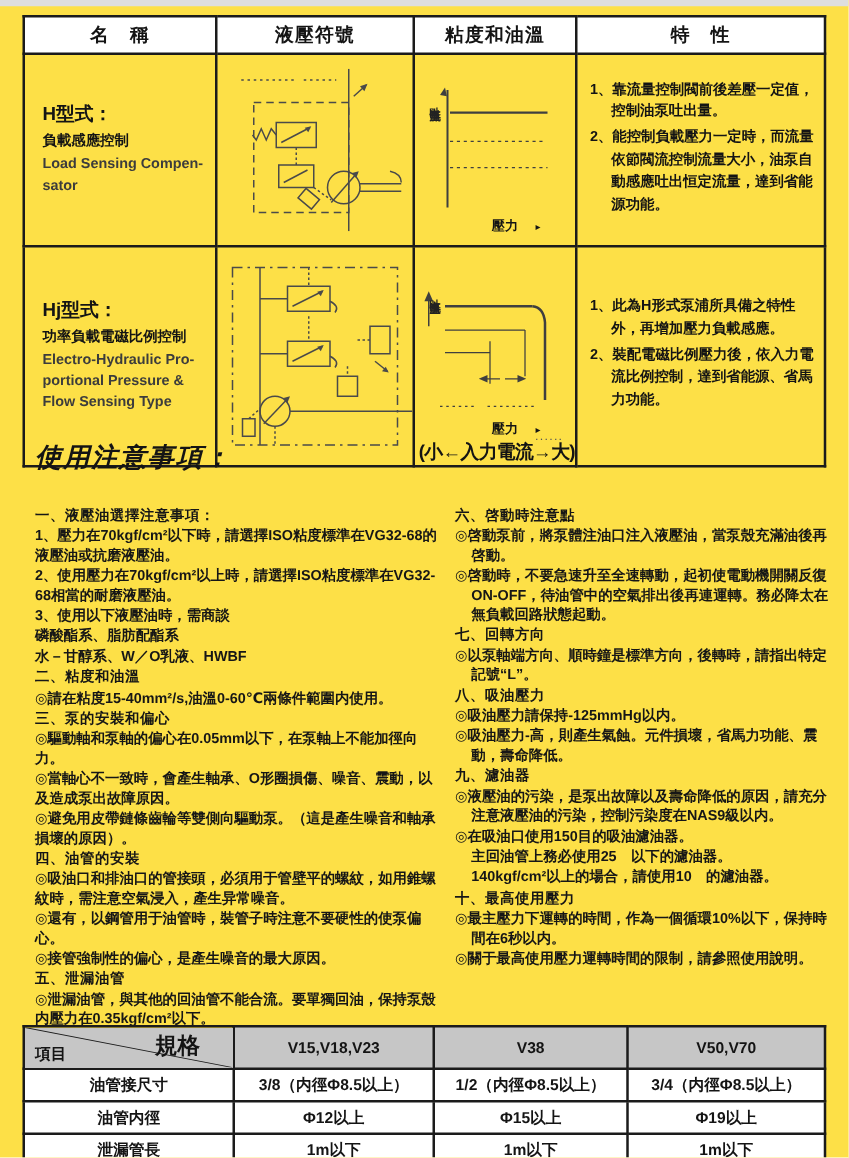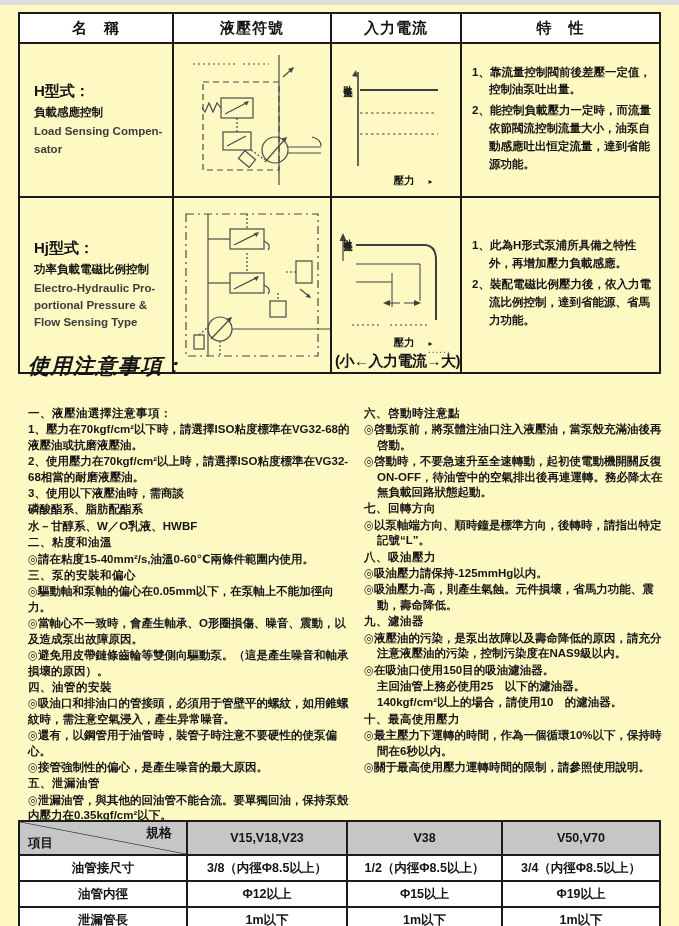--- a/index.html
+++ b/index.html
@@ -1,17 +1,17 @@
 <!DOCTYPE html>
 <html><head>
 <meta charset="utf-8">
 <style>
   html,body{margin:0;padding:0;background:#ffffff;}
   body{width:679px;height:926px;font-family:"Liberation Sans","DejaVu Sans",sans-serif;color:#141414;}
-  .page{position:relative;width:679px;height:926px;background:#fef9c3;overflow:hidden;}
+  .page{position:relative;width:679px;height:926px;background:#fde047;overflow:hidden;}
   .top-strip{position:absolute;top:0;left:0;width:679px;height:5px;background:#dedede;}
 
   
   table{border-collapse:collapse;table-layout:fixed;}
   .tt{position:absolute;left:18px;top:12px;width:643px;}
   .tt th,.tt td{border:2px solid #1b1b1b;padding:0;vertical-align:middle;}
   .tt th{height:28px;font-size:15px;font-weight:bold;text-align:center;letter-spacing:1px;background:#fff;}
   .row-h td{height:136px;}
   .row-hj td{height:158px;margin-left:34px;}
   .cell-name{padding:6px 6px 6px 14px !important;vertical-align:middle;}
@@ -47,41 +47,41 @@
   .ln-p{padding-left:13px;}
 
   
   .bt{position:absolute;left:18px;top:820px;width:643px;}
   .bt th,.bt td{border:2px solid #1b1b1b;font-size:12.5px;font-weight:bold;text-align:center;}
   .bt thead th{height:30px;background:#c6c6c6;}
   .bt tbody td,.bt tbody th{height:22px;background:#fff;}
   .corner{position:relative;background:#c6c6c6;}
   .corner svg{position:absolute;inset:0;width:100%;height:100%;}
   .corner svg line{stroke:#1b1b1b;stroke-width:1.5;}
-  .corner-spec{position:absolute;top:2px;right:14px;font-size:13px;font-weight:bold;}
+  .corner-spec{position:absolute;top:2px;right:26px;font-size:18px;font-weight:bold;}
   .corner-item{position:absolute;bottom:2px;left:8px;font-size:12.5px;font-weight:bold;}
 </style>
 </head>
 <body>
 
 <div class="page">
   <div class="top-strip"></div>
 
   <table class="tt">
     <colgroup>
         <col style="width:154px">
         <col style="width:158px">
         <col style="width:130px">
         <col>
       </colgroup>
     <thead>
       <tr>
         <th>名　稱</th>
         <th>液壓符號</th>
-        <th>入力電流</th>
+        <th>粘度和油溫</th>
         <th>特　性</th>
       </tr>
     </thead>
     <tbody>
 
       <tr class="row-h">
         <td class="cell-name">
           <div class="nm-title">H型式：</div>
           <div class="nm-sub">負載感應控制</div>
           <div>

